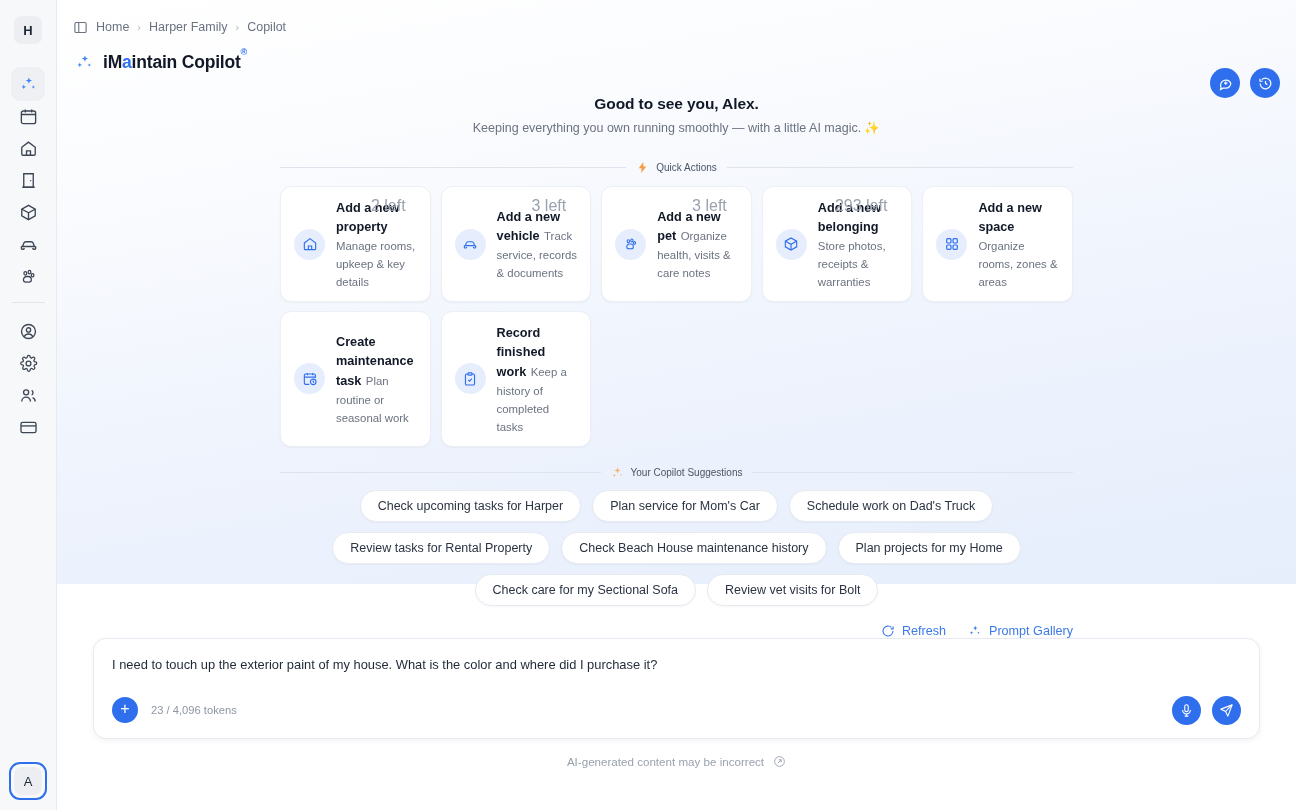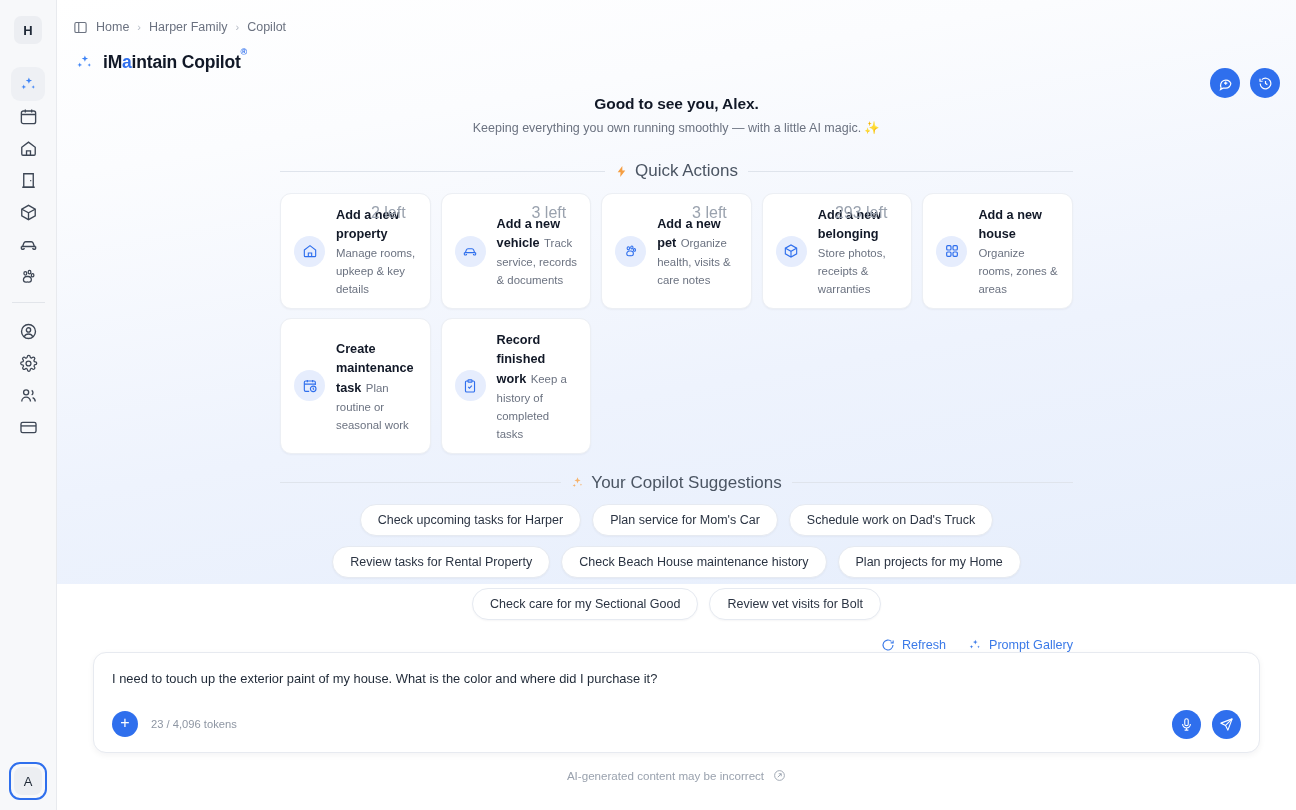--- a/index.html
+++ b/index.html
@@ -88,21 +88,21 @@
 
   
   .greeting { text-align: center; margin-top: 22px; }
   .greet-title { font-size: 15.5px; font-weight: 700; color: #111827; letter-spacing: -0.1px; }
   .greet-sub { font-size: 12.5px; color: #6b7280; margin-top: 7px; }
 
   
   .section-head {
     display: flex; align-items: center; gap: 10px;
     width: 793px; margin: 26px auto 0;
-    font-size: 17px; color: #4b5563; font-weight: 400;
+    font-size: 10px; color: #4b5563; font-weight: 400;
   }
   .section-head .line { flex: 1 1 auto; height: 1px; background: #dfe4ec; }
   .section-head .lbl { display: flex; align-items: center; gap: 7px; white-space: nowrap; }
   .section-head .ico { display: flex; align-items: center; }
   .section-head .ico svg { width: 13px; height: 13px; display: block; }
   .bolt { color: #f59e42; }
   .sparkle-orange { color: #f6b26b; }
 
   
   .qa-grid {
@@ -461,21 +461,21 @@
       <div class="qa-card">
         <span class="qa-ico">
             <svg viewBox="0 0 24 24" fill="none" stroke="currentColor" stroke-width="1.8">
               <rect x="4" y="4" width="6.5" height="6.5" rx="1.6"></rect>
               <rect x="13.5" y="4" width="6.5" height="6.5" rx="1.6"></rect>
               <rect x="4" y="13.5" width="6.5" height="6.5" rx="1.6"></rect>
               <rect x="13.5" y="13.5" width="6.5" height="6.5" rx="1.6"></rect>
             </svg>
           </span>
         <span class="qa-text">
-          <span class="qa-title">Add a new house</span>
+          <span class="qa-title">Add a new space</span>
           <span class="qa-desc">Organize rooms, zones &amp; areas</span>
         </span>
         <span class="qa-left"></span>
       </div>
 
       <div class="qa-card">
         <span class="qa-ico">
             <svg viewBox="0 0 24 24" fill="none" stroke="currentColor" stroke-width="1.7">
               <path d="M20 10.5V6.5a2 2 0 0 0-2-2H5.5a2 2 0 0 0-2 2V18a2 2 0 0 0 2 2h5.3"></path>
               <path d="M3.5 9.2H20M8 3v3.2M16 3v3.2"></path>
@@ -521,21 +521,21 @@
       <span class="line"></span>
     </div>
 
     <div class="chips">
       <button class="chip">Check upcoming tasks for Harper</button>
       <button class="chip">Plan service for Mom's Car</button>
       <button class="chip">Schedule work on Dad's Truck</button>
       <button class="chip">Review tasks for Rental Property</button>
       <button class="chip">Check Beach House maintenance history</button>
       <button class="chip">Plan projects for my Home</button>
-      <button class="chip">Check care for my Sectional Good</button>
+      <button class="chip">Check care for my Sectional Sofa</button>
       <button class="chip">Review vet visits for Bolt</button>
     </div>
 
     <div class="sugg-actions">
       <button class="link-btn">
         <span>
           <svg viewBox="0 0 24 24" fill="none" stroke="currentColor" stroke-width="1.9">
               <path d="M20.5 12a8.5 8.5 0 1 1-2.6-6.1"></path>
               <path d="M20.8 4.2v4.2h-4.2"></path>
             </svg>

